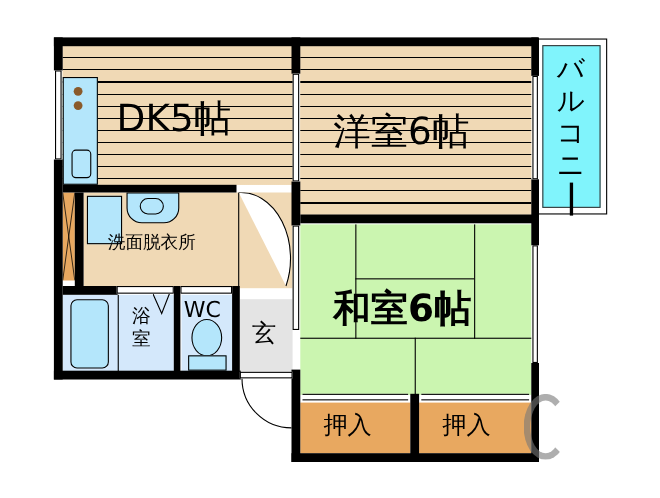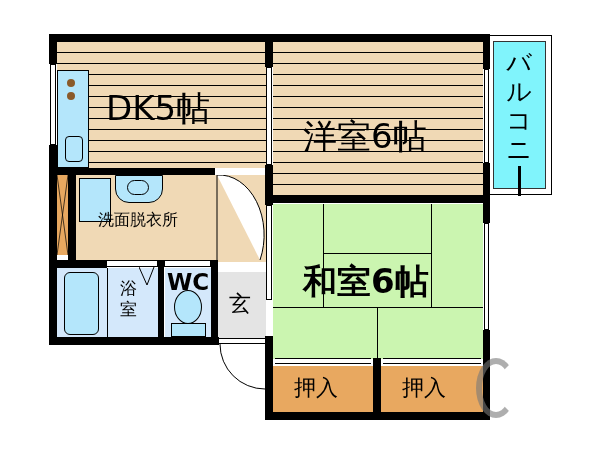--- a/index.html
+++ b/index.html
@@ -109,25 +109,25 @@
     <line x1="2" y1="0" x2="2" y2="85" stroke="#000" stroke-width="1"></line>
   </svg>
 <svg class="abs" style="left:218px;top:344px;" width="50" height="48">
     <path d="M2 0 A 45 45 0 0 0 47 45" fill="none" stroke="#000" stroke-width="1"></path>
   </svg>
 <svg class="abs" style="left:139px;top:267px;" width="16" height="20">
     <path d="M0 0 L8 18 L15 0" fill="none" stroke="#000" stroke-width="1"></path>
   </svg>
 
 <div class="label big" style="left:106px;top:91px;">DK5帖</div>
-<div class="label big" style="left:303px;top:103px;margin-top:16px;">洋室6帖</div>
+<div class="label big" style="left:303px;top:103px;">洋室6帖</div>
 <div class="label big" style="left:303px;top:264px;font-weight:bold;">和室6帖</div>
 <div class="label" style="left:98px;top:212px;font-size:16px;">洗面脱衣所</div>
 <div class="label" style="left:120px;top:278px;font-size:17px;line-height:21px;display:flex;flex-direction:column;">
   <span>浴</span>
   <span>室</span>
 </div>
-<div class="label" style="left:167px;top:271px;font-size:23px;font-weight:bold;">WC</div>
+<div class="label" style="left:167px;top:271px;font-size:20px;">WC</div>
 <div class="label" style="left:229px;top:293px;font-size:22px;">玄</div>
 <div class="label" style="left:294px;top:377px;font-size:22px;">押入</div>
 <div class="label" style="left:402px;top:377px;font-size:22px;">押入</div>
 
 <div class="abs" style="left:476px;top:358px;width:40px;height:60px;border-radius:50%;border:6px solid rgba(120,120,120,0.6);border-right-color:transparent;"></div>
 
 </body></html>

